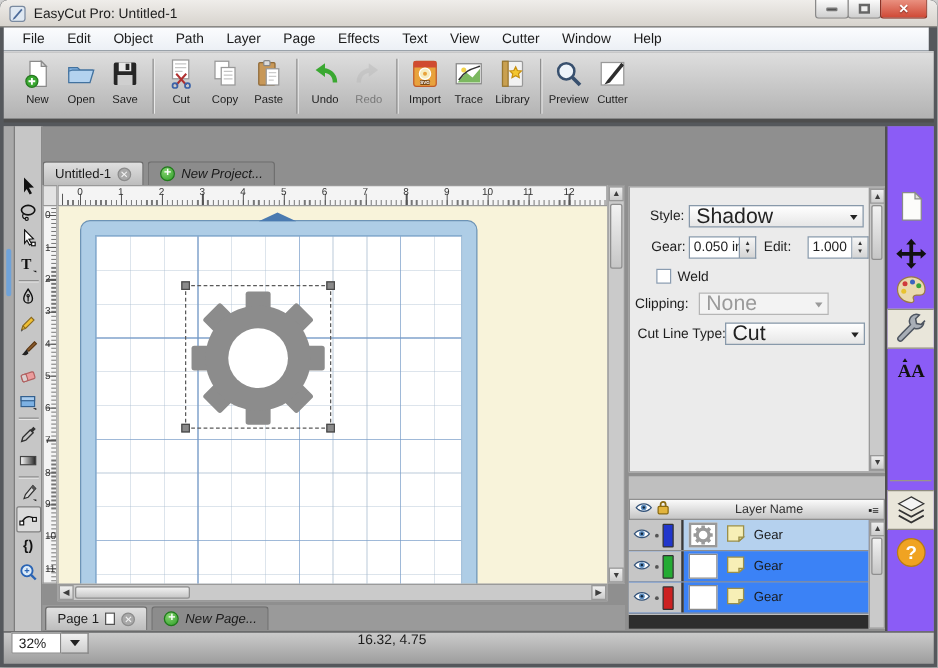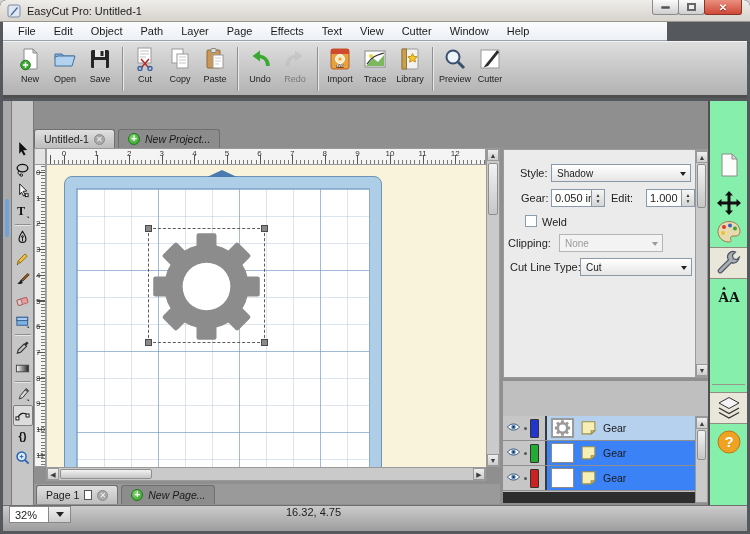--- a/index.html
+++ b/index.html
@@ -11,21 +11,21 @@
 #titlebar .t-text{margin-left:6px;font-size:11px;color:#1c1c1c}
 #win-controls{position:absolute;right:8px;top:0;display:flex}
 .wbtn{height:15px;border:1px solid #8a8a8a;border-top:none;display:flex;align-items:center;justify-content:center;background:linear-gradient(#fbfbfb,#cfcfcf);border-radius:0 0 3px 3px;margin-left:-1px}
 .wbtn.min{width:27px}.wbtn.max{width:27px}
 .wbtn.close{width:38px;background:linear-gradient(#e9907f,#cf4936);border-color:#8c3326}
 .glyph-min{width:9px;height:3px;background:#555;border:1px solid #777;border-radius:1px}
 .glyph-max{width:9px;height:8px;border:2px solid #666;background:#eee}
 .glyph-close{color:#fff;font-weight:bold;font-size:10px;text-shadow:0 1px 1px #7c2318}
 
 
-#menubar{position:absolute;left:3px;top:22px;width:664px;height:19px;background:linear-gradient(#fbfcfe,#ecf0f5);border-bottom:1px solid #9aa2aa;display:flex;align-items:center;padding-left:6px}
+#menubar{position:absolute;left:3px;top:22px;width:740px;height:19px;background:linear-gradient(#fbfcfe,#ecf0f5);border-bottom:1px solid #9aa2aa;display:flex;align-items:center;padding-left:6px}
 .menu-item{padding:2px 9px;font-size:11px;color:#1b1b1b}
 
 
 #toolbar{position:absolute;left:3px;top:41px;width:744px;height:57px;background:linear-gradient(#dedede,#b2b2b2);border-top:1px solid #f4f4f4;border-bottom:3px solid #4e4e4e;display:flex;align-items:flex-start;padding:3px 0 0 10px}
 .tb-btn{width:34px;display:flex;flex-direction:column;align-items:center;margin-right:1px}
 .tb-ic{height:28px;display:flex;align-items:center;justify-content:center}
 .tb-ic svg{width:24px;height:24px}
 .tb-lbl{font-size:9px;color:#1d1d1d;margin-top:1px}
 .tb-btn.disabled{opacity:.45}
 .tb-sep{width:2px;height:44px;margin:2px 4px 0 4px;border-left:1px solid #8f8f8f;border-right:1px solid #e9e9e9}
@@ -94,21 +94,21 @@
 
 
 #page-row{position:absolute;left:34px;top:484px;width:466px;height:20px;background:#9a9a9a;display:flex;align-items:flex-end;gap:3px;padding-left:2px}
 
 
 .panel-header{height:18px;background:linear-gradient(#e4eefa,#bcd4ec);border:1px solid #8fa8c2;display:flex;align-items:center;padding:0 5px;font-size:10px;font-weight:bold;color:#3d5possible876;color:#3d5876;letter-spacing:.5px}
 #style-panel{position:absolute;left:503px;top:128px;width:205px;height:250px}
 #style-panel .content{position:absolute;left:0;top:21px;width:205px;height:229px;background:#ebebeb;border:1px solid #9a9a9a}
 .dock-ic{margin-left:auto}
 .f-label{position:absolute;font-size:11px;color:#1d1d1d}
-.select{position:absolute;height:18px;background:linear-gradient(#ffffff,#e6e6e6);border:1px solid #89a;display:flex;align-items:center;padding:0 16px 0 5px;font-size:10px;overflow:hidden;white-space:nowrap}
+.select{position:absolute;height:18px;background:linear-gradient(#ffffff,#e6e6e6);border:1px solid #89a;display:flex;align-items:center;padding:0 16px 0 5px;font-size:17px;overflow:hidden;white-space:nowrap}
 .select .arr{position:absolute;right:4px;top:7px;width:0;height:0;border-left:3.5px solid transparent;border-right:3.5px solid transparent;border-top:4px solid #222}
 .select.disabled{background:#f3f3f3;color:#9a9a9a;border-color:#b5b5b5}
 .select.disabled .arr{border-top-color:#9a9a9a}
 .spin{position:absolute;display:flex;height:18px}
 .spin .val{background:#fff;border:1px solid #89a;padding:0 3px;display:flex;align-items:center;font-size:11px;overflow:hidden;white-space:nowrap}
 .spin .btns{width:13px;border:1px solid #89a;border-left:none;background:linear-gradient(#f6f6f6,#d5d5d5);display:flex;flex-direction:column;align-items:center;justify-content:center;font-size:5px;line-height:6px;color:#333}
 .checkbox{position:absolute;width:12px;height:12px;background:#fff;border:1px solid #8a9cb0}
 
 #layers-panel{position:absolute;left:503px;top:381px;width:205px;height:122px;background:#bfbfbf}
 #layers-colheader{position:absolute;left:0;top:18px;width:205px;height:17px;background:linear-gradient(#fafafa,#c5c5c5);border:1px solid #8f8f8f;display:flex;align-items:center;padding:0 4px;gap:3px;font-size:10px;color:#333}
@@ -126,21 +126,21 @@
 #layers-darkstrip{position:absolute;left:0;top:111px;width:192px;height:11px;background:#2d2d2d}
 #style-sb{left:695px;top:150px;width:13px;height:227px}
 #style-sb .a-up{top:0;left:0}
 #style-sb .a-down{bottom:0;left:0}
 #style-sb .thumb{top:13px;left:1px;width:9px;height:44px}
 #layers-sb{left:695px;top:416px;width:13px;height:87px}
 #layers-sb .a-up{top:0;left:0}
 #layers-sb .thumb{top:13px;left:1px;width:9px;height:30px}
 
 
-#right-toolbar{position:absolute;left:708px;top:101px;width:39px;height:404px;background:#86efac;border-left:2px solid #505050}
+#right-toolbar{position:absolute;left:708px;top:101px;width:39px;height:404px;background:#8b5cf6;border-left:2px solid #505050}
 .rt-btn{position:absolute;left:0;width:37px;height:32px;display:flex;align-items:center;justify-content:center}
 .rt-btn svg{width:26px;height:26px}
 .rt-btn.selected{background:#e9e6da;border-top:1px solid #8f8c80;border-bottom:1px solid #8f8c80}
 #rt-divider{position:absolute;left:2px;top:283px;width:33px;height:1px;background:#9a9689}
 
 
 #statusbar{position:absolute;left:3px;top:505px;width:744px;height:26px;background:linear-gradient(#cbcbcb,#9d9d9d);border-top:1px solid #6e6e6e;display:flex;}
 #zoom-box{margin-left:6px;display:flex;height:17px}
 #zoom-box .zval{width:40px;background:#fff;border:1px solid #888;display:flex;align-items:center;padding-left:5px;font-size:11px}
 #zoom-box .zbtn{width:22px;background:linear-gradient(#f0f0f0,#cfcfcf);border:1px solid #888;border-left:none;display:flex;align-items:center;justify-content:center}
@@ -568,20 +568,33 @@
         </div>
     </div>
   </div>
   <div class="sb" id="style-sb">
     <div class="sarr a-up">▲</div>
     <div class="thumb"></div>
     <div class="sarr a-down">▼</div>
   </div>
 
   <div id="layers-panel">
+    <div id="layers-colheader">
+      <span><svg width="14" height="10" viewBox="0 0 14 10">
+            <path d="M1 5C4 1 10 1 13 5 10 9 4 9 1 5z" fill="#fff" stroke="#35547a"></path>
+            <circle cx="7" cy="5" r="2.3" fill="#5a8cc0"></circle>
+            <circle cx="7" cy="5" r="1" fill="#11263d"></circle>
+          </svg></span>
+      <span><svg width="11" height="12" viewBox="0 0 11 12">
+            <rect x="1.5" y="5" width="8" height="6" rx="1" fill="#e2b43c" stroke="#8a6a10"></rect>
+            <path d="M3.5 5V3.5a2 2 0 014 0V5" fill="none" stroke="#8a6a10" stroke-width="1.4"></path>
+          </svg></span>
+      <span class="ln">Layer Name</span>
+      <span style="font-size:9px;color:#222">▪≡</span>
+    </div>
     <div id="layer-rows">
         <div class="layer-row selected">
           <div class="layer-left">
             <span><svg width="15" height="10" viewBox="0 0 14 10">
                 <path d="M1 5C4 1 10 1 13 5 10 9 4 9 1 5z" fill="#fff" stroke="#35547a"></path>
                 <circle cx="7" cy="5" r="2.3" fill="#5a8cc0"></circle>
                 <circle cx="7" cy="5" r="1" fill="#11263d"></circle>
               </svg></span>
             <span class="layer-dot"></span>
             <span class="colorbar" style="background:#2136cc"></span>

